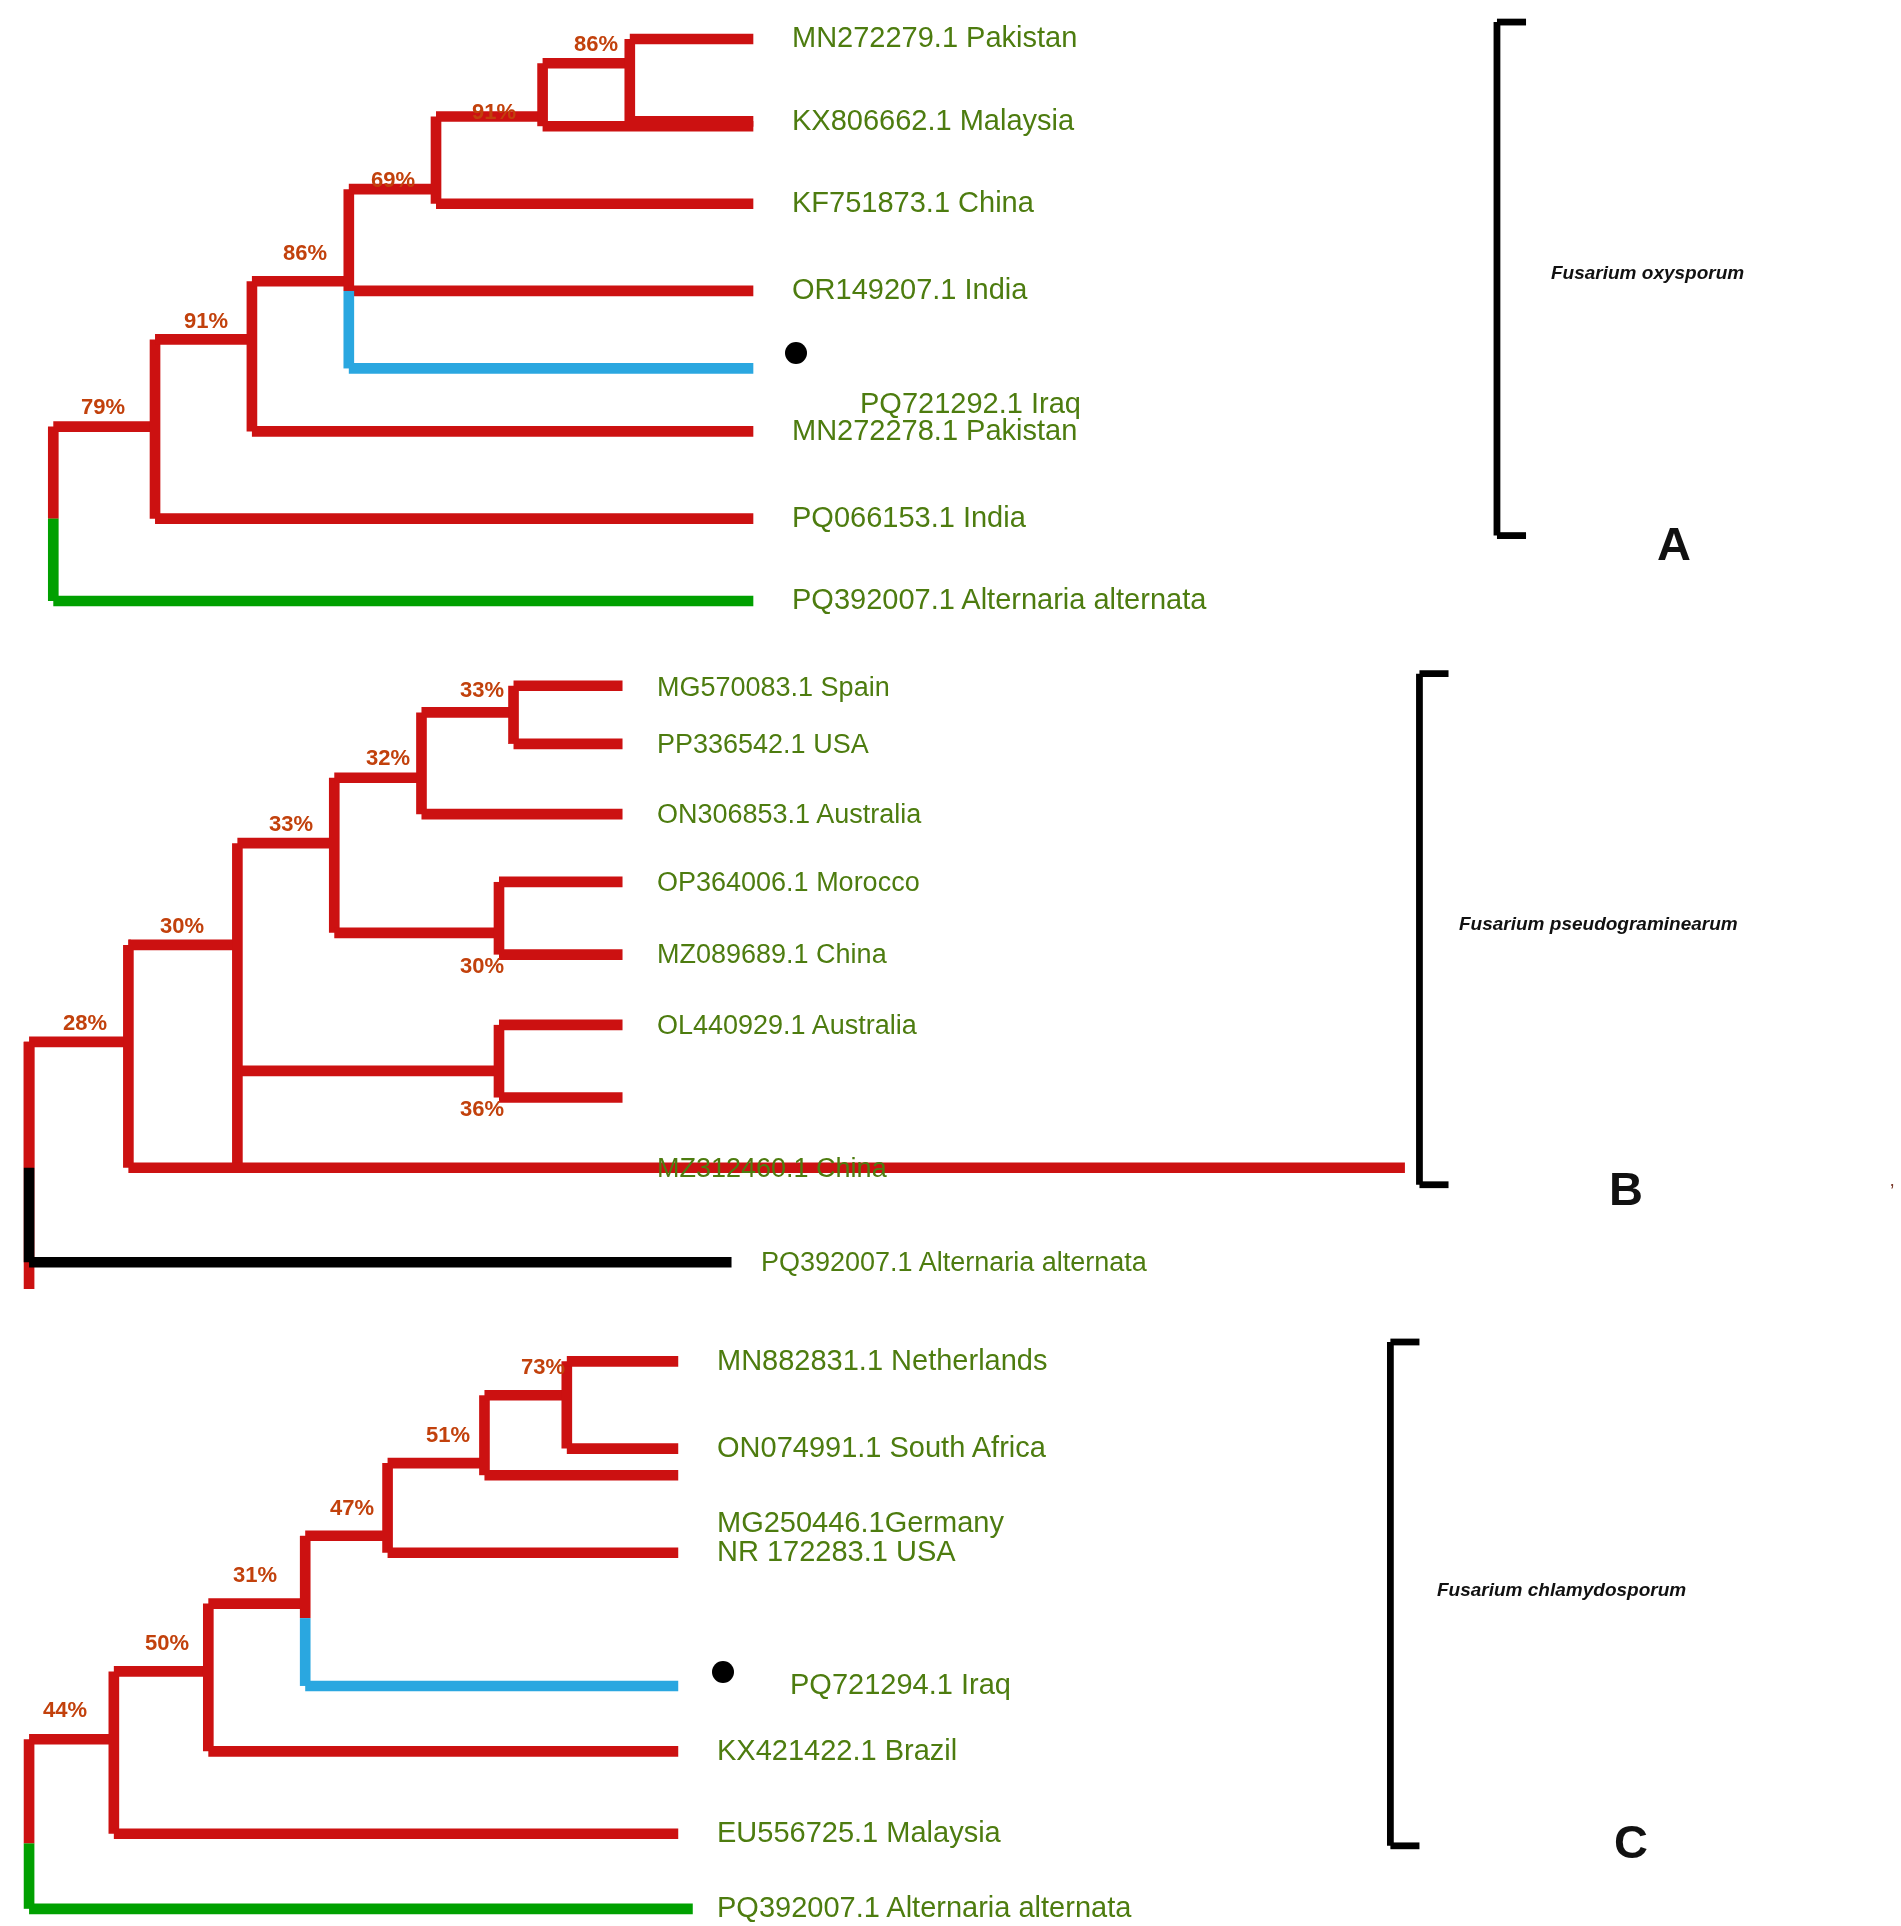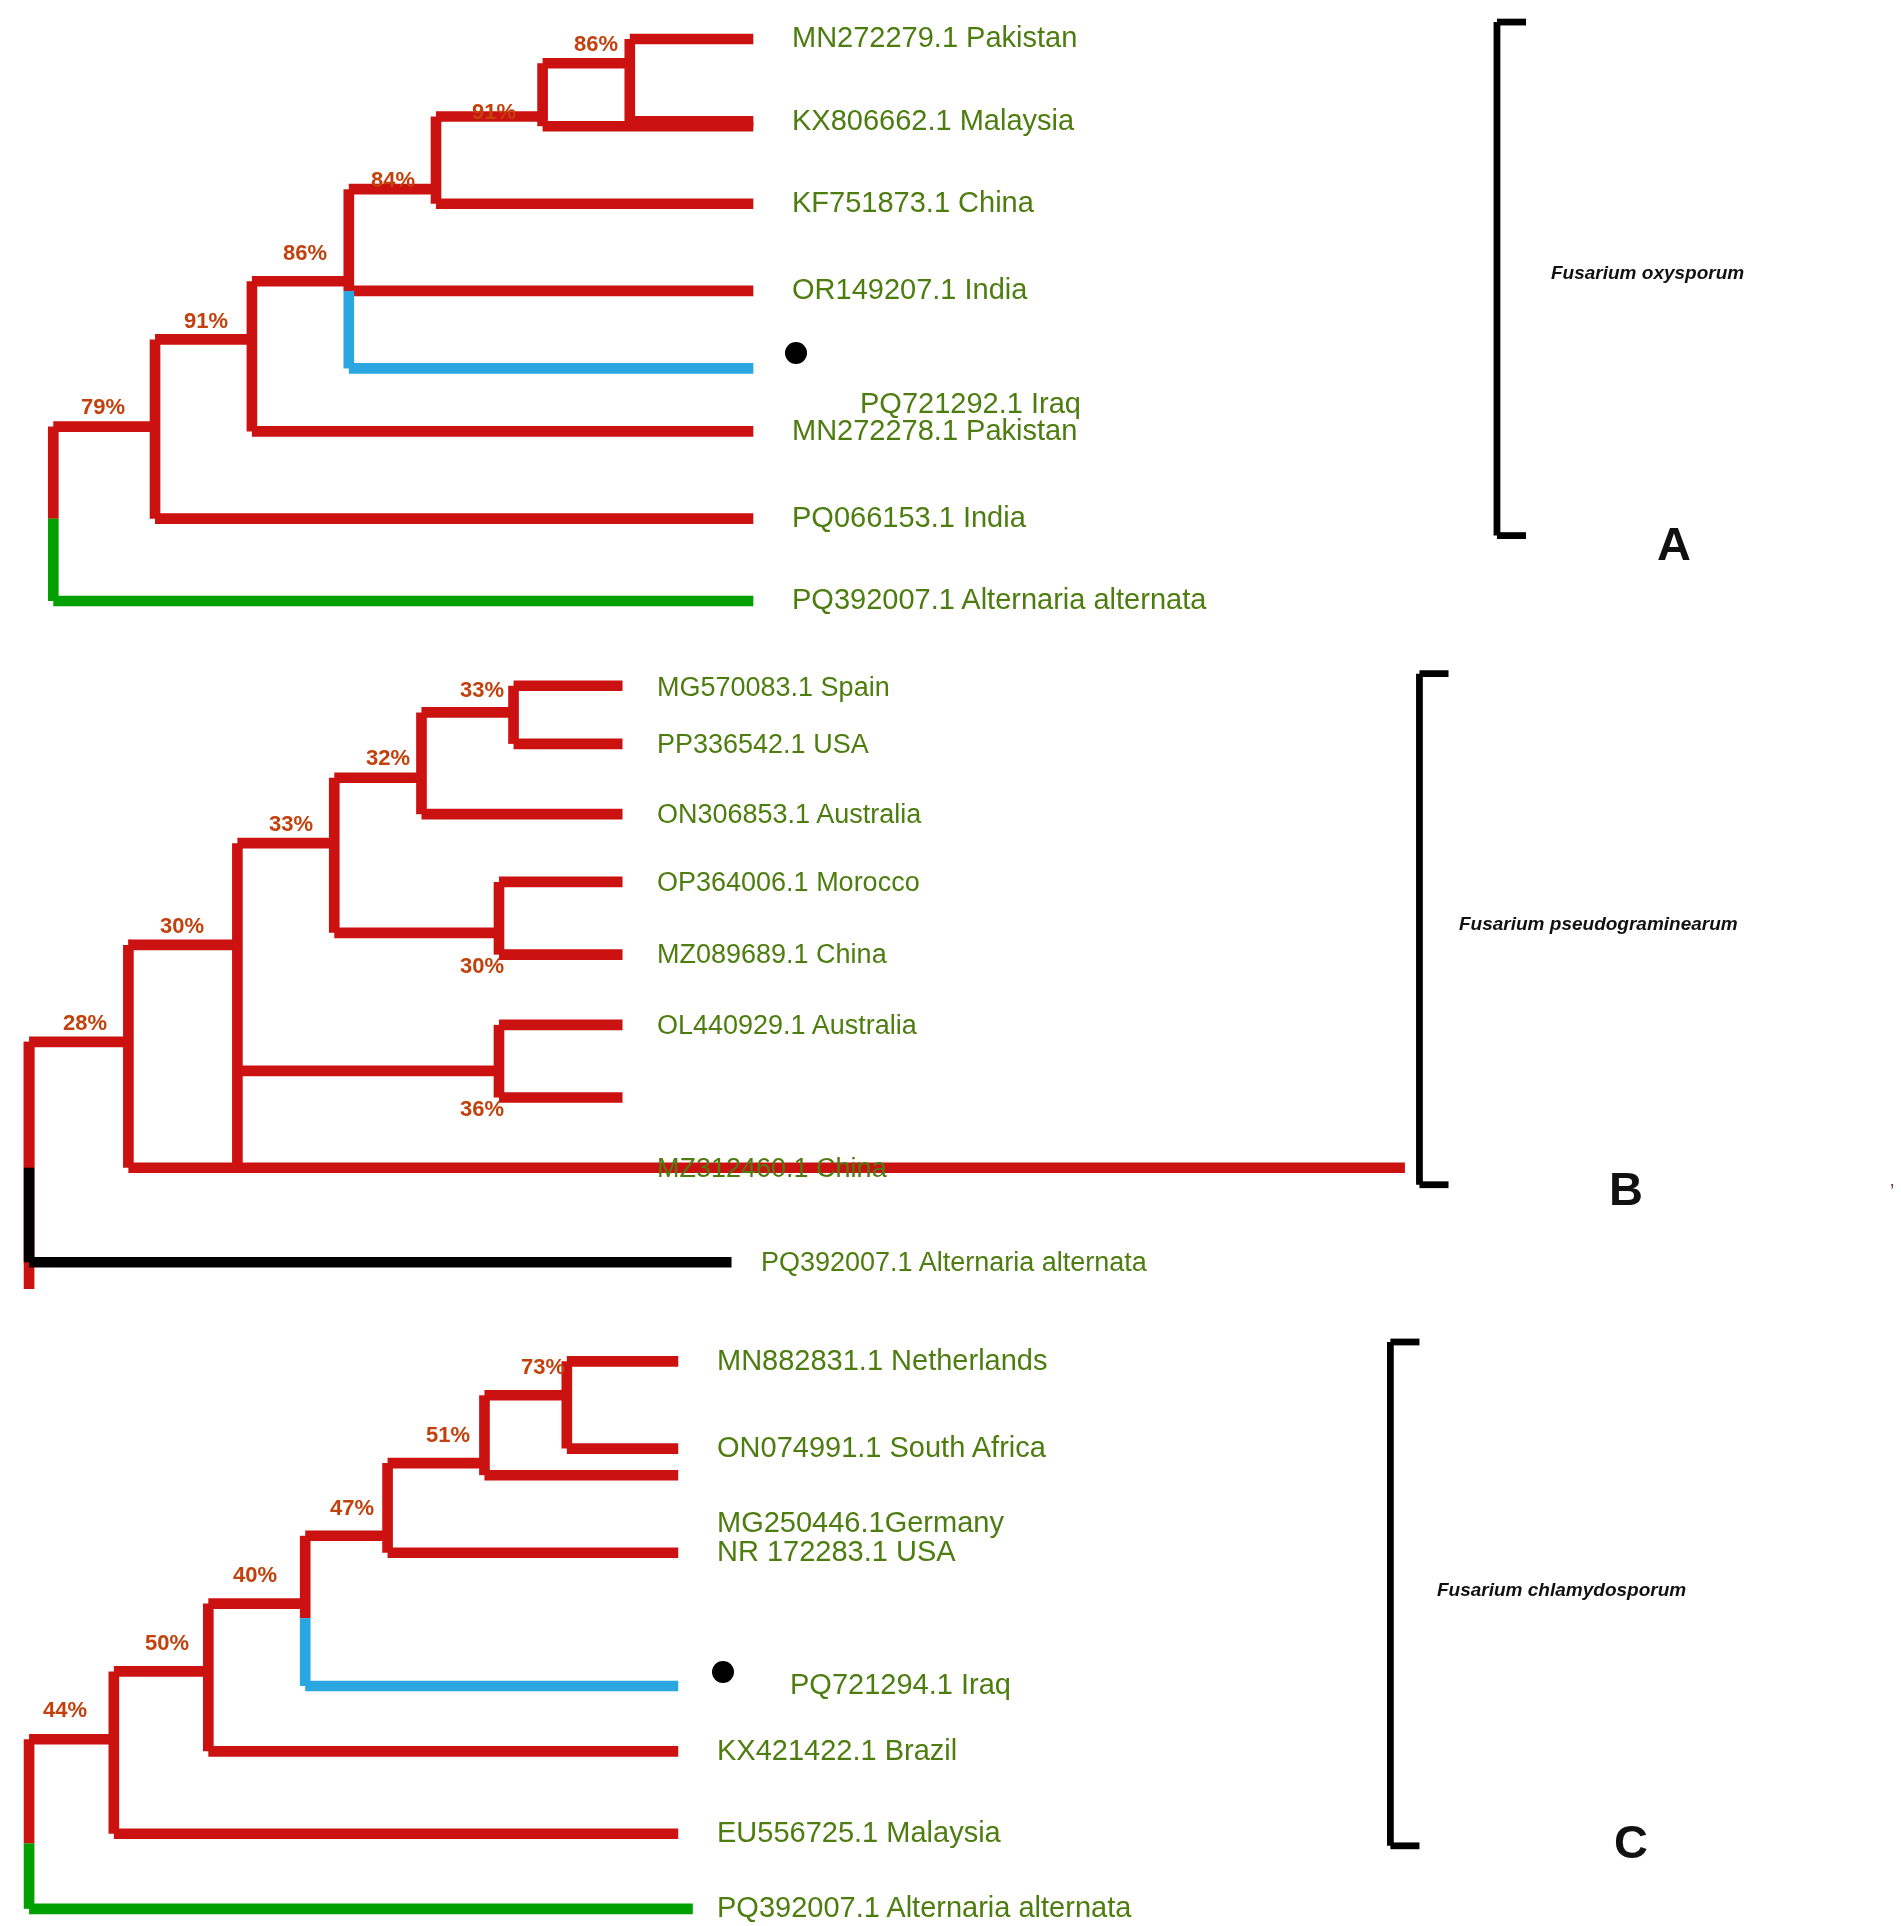--- a/index.html
+++ b/index.html
@@ -146,21 +146,21 @@
   <div class="taxon-label" style="left:792px;top:188px;">KF751873.1 China</div>
   <div class="taxon-label" style="left:792px;top:275px;">OR149207.1 India</div>
   <div class="dot-marker" style="left:785px;top:342px;"></div>
   <div class="taxon-label" style="left:860px;top:353px;margin-top:36px;">PQ721292.1 Iraq</div>
   <div class="taxon-label" style="left:792px;top:416px;">MN272278.1 Pakistan</div>
   <div class="taxon-label" style="left:792px;top:503px;">PQ066153.1 India</div>
   <div class="taxon-label" style="left:792px;top:585px;">PQ392007.1 Alternaria alternata</div>
 
   <div class="boot-label" style="left:574px;top:33px;">86%</div>
   <div class="boot-label" style="left:472px;top:101px;">91%</div>
-  <div class="boot-label" style="left:371px;top:169px;">84%</div>
+  <div class="boot-label" style="left:371px;top:169px;">69%</div>
   <div class="boot-label" style="left:283px;top:242px;">86%</div>
   <div class="boot-label" style="left:184px;top:310px;">91%</div>
   <div class="boot-label" style="left:81px;top:396px;">79%</div>
 
   <div class="clade-name" style="left:1551px;top:262px;">Fusarium oxysporum</div>
   <div class="panel-letter" style="left:1657px;top:516px;">A</div>
 </div>
 
 <div class="panel" style="top:659px;height:630px;">
   <svg class="tree-svg" width="1901" height="630" viewBox="0 0 3924 1300">
@@ -306,20 +306,20 @@
   <div class="taxon-label" style="left:717px;top:234px;">NR 172283.1 USA</div>
   <div class="dot-marker" style="left:712px;top:358px;"></div>
   <div class="taxon-label" style="left:790px;top:367px;">PQ721294.1 Iraq</div>
   <div class="taxon-label" style="left:717px;top:433px;">KX421422.1 Brazil</div>
   <div class="taxon-label" style="left:717px;top:515px;">EU556725.1 Malaysia</div>
   <div class="taxon-label" style="left:717px;top:590px;">PQ392007.1 Alternaria alternata</div>
 
   <div class="boot-label" style="left:521px;top:53px;">73%</div>
   <div class="boot-label" style="left:426px;top:121px;">51%</div>
   <div class="boot-label" style="left:330px;top:194px;">47%</div>
-  <div class="boot-label" style="left:233px;top:261px;">40%</div>
+  <div class="boot-label" style="left:233px;top:261px;">31%</div>
   <div class="boot-label" style="left:145px;top:329px;">50%</div>
   <div class="boot-label" style="left:43px;top:396px;">44%</div>
 
   <div class="clade-name" style="left:1437px;top:276px;">Fusarium chlamydosporum</div>
   <div class="panel-letter" style="left:1614px;top:511px;">C</div>
 </div>
 
 
 </body></html>

